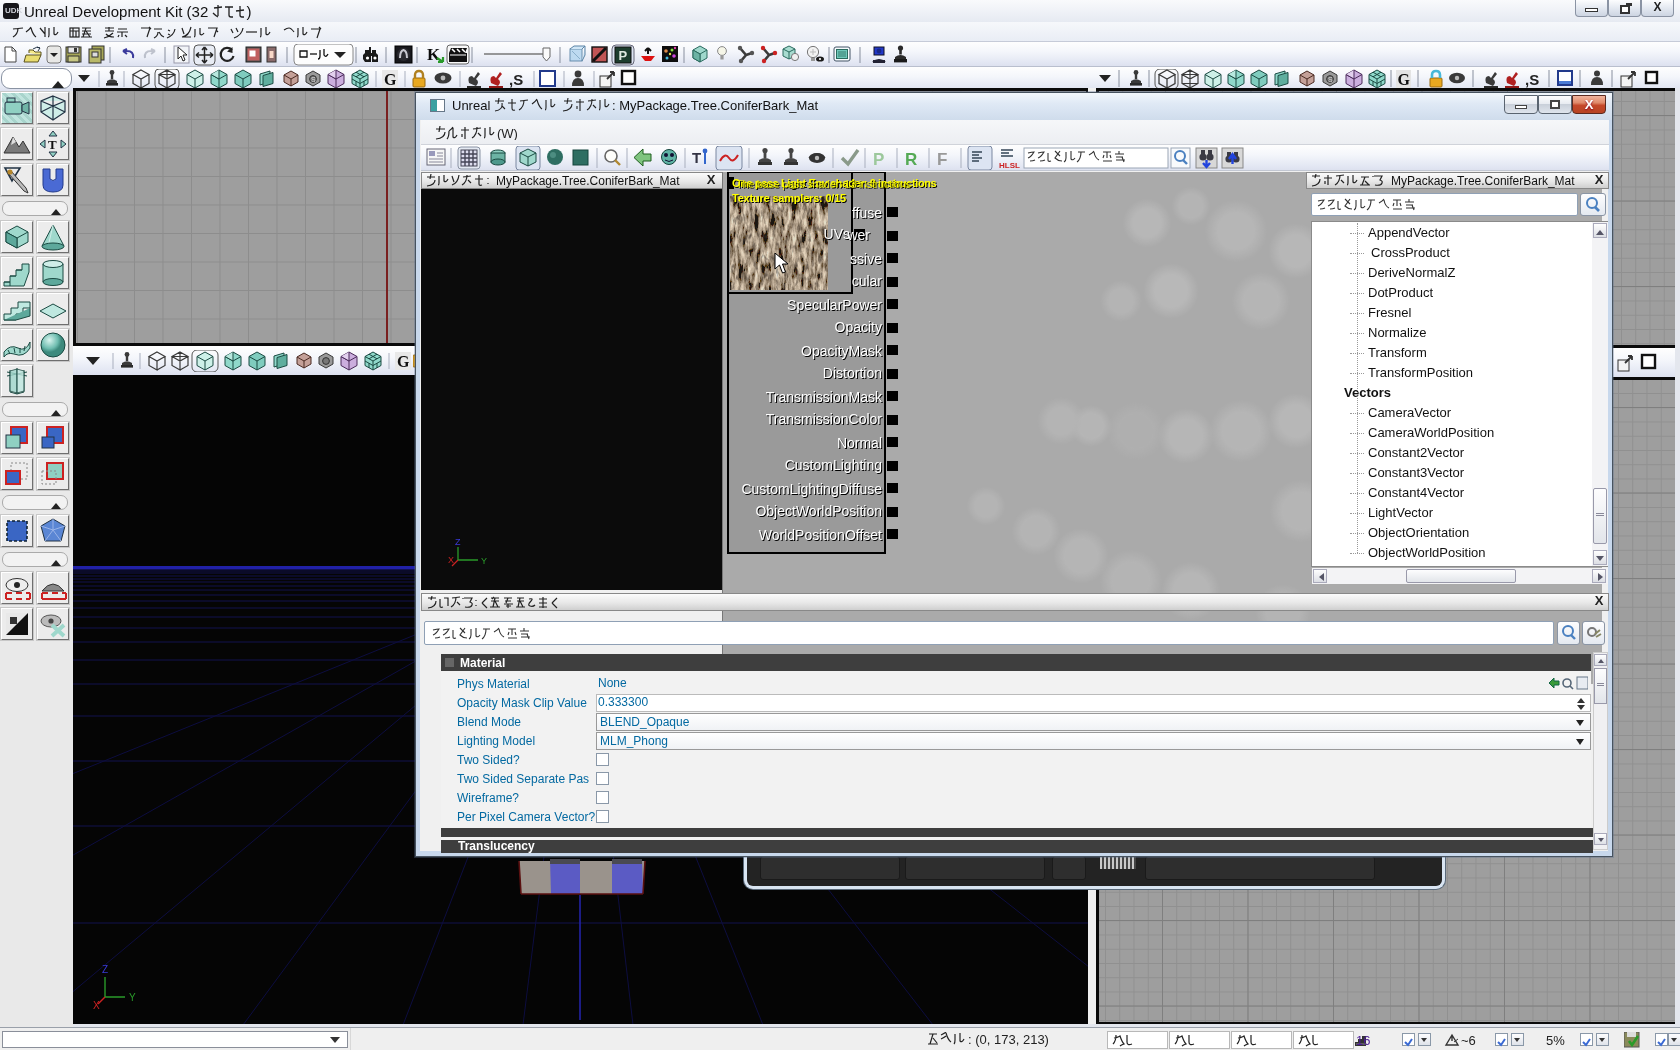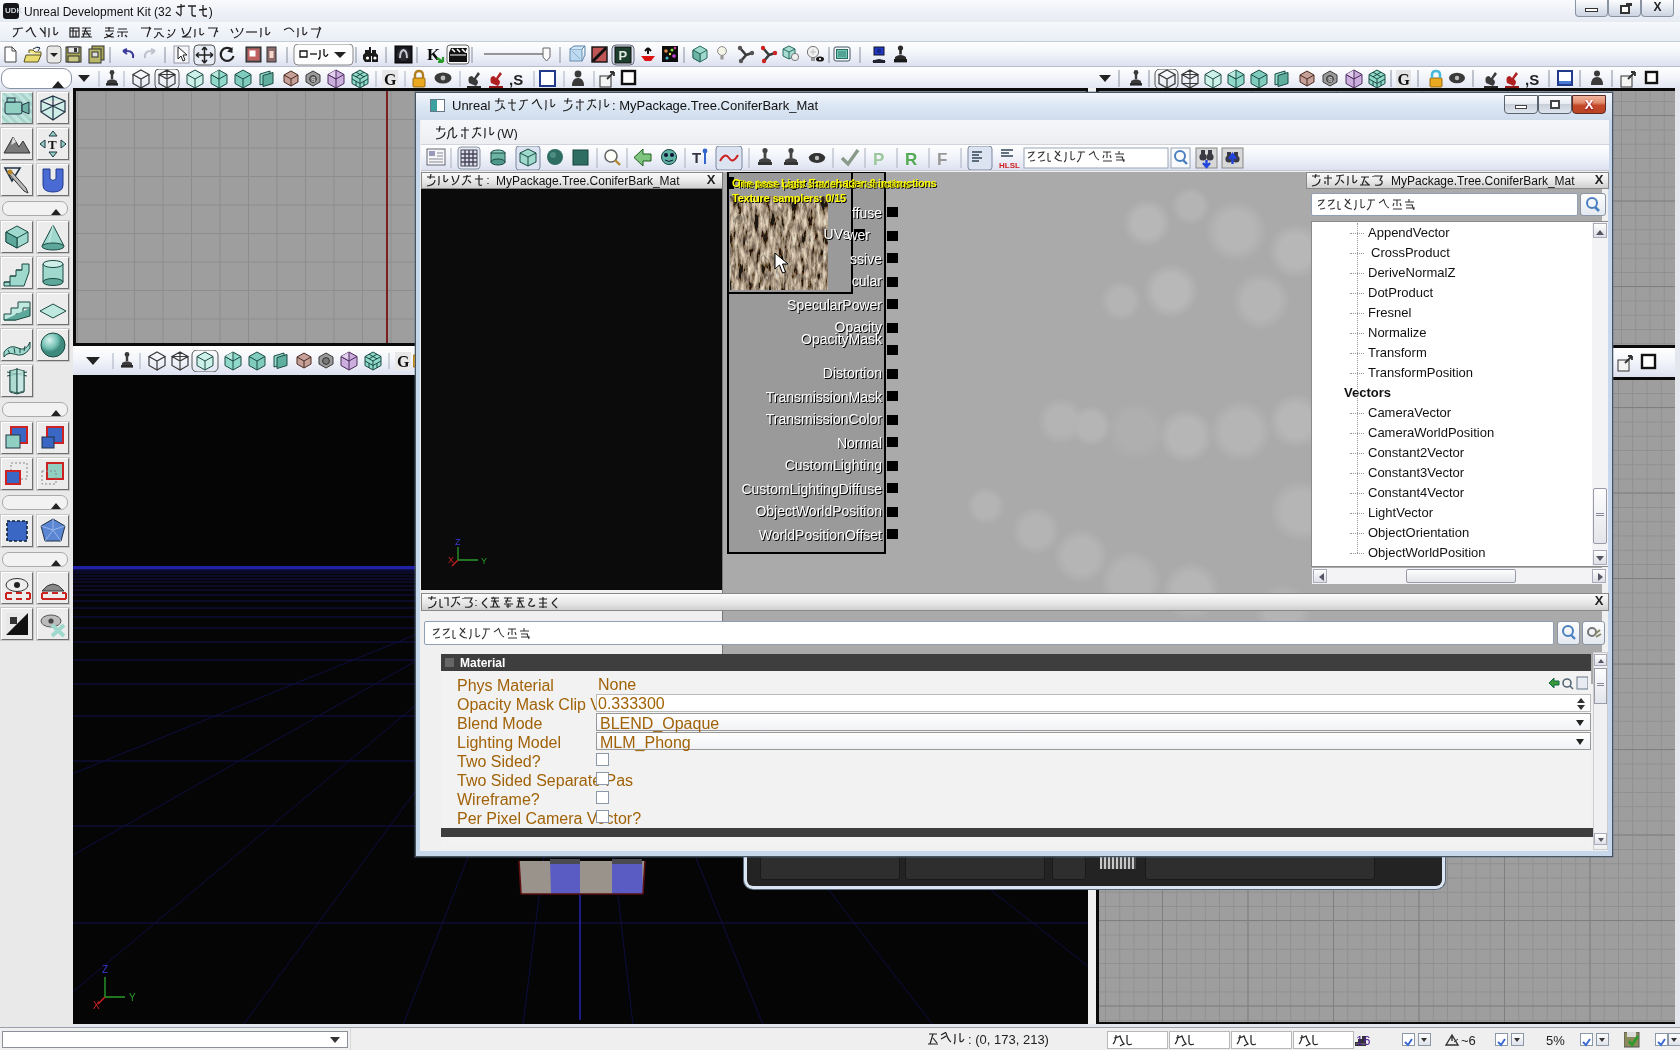--- a/index.html
+++ b/index.html
@@ -5,32 +5,32 @@
 body{font-family:"Liberation Sans",sans-serif;background:#e9ebf1}
 #root{position:relative;width:1680px;height:1050px;overflow:hidden}
 .abs{position:absolute}
 .tbgrad{background:linear-gradient(180deg,#fefefe 0%,#f4f6fb 40%,#e3e7f3 85%,#dde1ef 100%)}
 .vpgrid1{background-color:#9e9e9e;background-image:linear-gradient(#8d8d8d 1px,transparent 1px),linear-gradient(90deg,#8d8d8d 1px,transparent 1px);background-size:28.5px 28.5px}
 .vpgrid2{background-color:#9e9e9e;background-image:linear-gradient(#7f7f7f 1px,transparent 1px),linear-gradient(90deg,#7f7f7f 1px,transparent 1px),linear-gradient(#909090 1px,transparent 1px),linear-gradient(90deg,#909090 1px,transparent 1px);background-size:85.5px 85.5px,85.5px 85.5px,14.25px 14.25px,14.25px 14.25px}
 .btn3d{background:#ececec;border:1px solid;border-color:#ffffff #6f6f6f #6f6f6f #ffffff;box-shadow:0 0 0 1px #c8c8c8}
 .phdr{background:linear-gradient(180deg,#fbfbfb,#e8e8e8 55%,#cfcfcf);border:1px solid #888;color:#111;font-size:12px;line-height:15px}
 .searchbox{background:#fff;border:1px solid #8fa0b5;border-radius:2px}
 .cat{background:#3e3e3e;color:#fff;font-weight:bold;font-size:12px}
-.proplbl{font-size:16px;color:#a16207}
+.proplbl{font-size:12px;color:#0369a1}
 .nodelbl{position:absolute;right:0;color:#fff;font-size:14px;white-space:nowrap;text-shadow:1px 1px 0 #000}
 .pin{position:absolute;width:11px;height:10px;background:#000}
 .titletxt{font-size:14px;color:#111}
 .itm{height:20px;font-size:13px;color:#111;white-space:nowrap}
 </style></head><body>
 <div id="root">
 
 <div class="abs" style="left:0;top:0;width:1680px;height:22px;background:linear-gradient(180deg,#f9fafc,#e6eaf2)"></div>
 <div class="abs" style="left:3px;top:3px;width:16px;height:16px;background:#16161a;border-radius:3px"></div>
 <div class="abs" style="left:5px;top:6px;width:12px;height:10px;color:#cfd2da;font-size:8px;font-weight:bold;line-height:10px">UDK</div>
-<div class="abs titletxt" style="left:24px;top:3px;height:18px;line-height:18px;font-size:12px">Unreal Development Kit (32 <svg width="34" height="14" viewBox="0 0 34 14" style="vertical-align:-2px">
+<div class="abs titletxt" style="left:24px;top:3px;height:18px;line-height:18px;font-size:15px">Unreal Development Kit (32 <svg width="34" height="14" viewBox="0 0 34 14" style="vertical-align:-2px">
         <g stroke="#222" stroke-width="1.3" fill="none">
           <path d="M2 3 L10 2 M6 0 L6 11 M1 8 Q4 11 6 12"></path>
           <path d="M13 2 L21 2 M17 2 L17 10 Q17 12 19 12 L21 12"></path>
           <path d="M24 6 L32 5 M28 1 L28 10 Q28 12 30 12 L32 12"></path>
         </g>
       </svg>)</div>
 
 <div class="abs" style="left:1575px;top:0;width:99px;height:17px;display:flex">
  <div style="width:33px;border:1px solid #8a93a3;border-top:none;border-radius:0 0 4px 4px;background:linear-gradient(180deg,#fcfdfe,#dfe5ee 60%,#cdd5e2);margin-right:0">
         <div style="width:13px;height:4px;border:1px solid #333;background:#fff;margin:8px auto 0"></div>
@@ -1066,21 +1066,21 @@
  <div class="nodelbl" style="right:742px;top:134px">wer</div>
  <div class="pin" style="left:471px;top:138px"></div>
  <div class="nodelbl" style="right:730px;top:158px">ssive</div>
  <div class="pin" style="left:471px;top:160px"></div>
  <div class="nodelbl" style="right:730px;top:180px">cular</div>
  <div class="pin" style="left:471px;top:184px"></div>
  <div class="nodelbl" style="right:730px;top:204px">SpecularPower</div>
  <div class="pin" style="left:471px;top:206px"></div>
  <div class="nodelbl" style="right:730px;top:226px">Opacity</div>
  <div class="pin" style="left:471px;top:230px"></div>
- <div class="nodelbl" style="right:730px;top:238px">OpacityMask</div>
+ <div class="nodelbl" style="right:730px;top:250px">OpacityMask</div>
  <div class="pin" style="left:471px;top:252px"></div>
  <div class="nodelbl" style="right:730px;top:272px">Distortion</div>
  <div class="pin" style="left:471px;top:276px"></div>
  <div class="nodelbl" style="right:730px;top:296px">TransmissionMask</div>
  <div class="pin" style="left:471px;top:298px"></div>
  <div class="nodelbl" style="right:730px;top:318px">TransmissionColor</div>
  <div class="pin" style="left:471px;top:322px"></div>
  <div class="nodelbl" style="right:730px;top:342px">Normal</div>
  <div class="pin" style="left:471px;top:344px"></div>
  <div class="nodelbl" style="right:730px;top:364px">CustomLighting</div>
@@ -1252,13 +1252,14 @@
       <div style="width:0;height:0;border:3.5px solid transparent;border-bottom:4.5px solid #556;margin:1px auto 0"></div>
     </div>
  <div class="abs" style="left:1178px;top:575px;width:13px;height:36px;background:linear-gradient(180deg,#fdfdfe,#e2e5ea);border:1px solid #99a">
       <div style="margin:14px auto 0;width:7px;border-top:1px solid #889;border-bottom:1px solid #889;height:3px"></div>
     </div>
  <div class="abs" style="left:1178px;top:740px;width:13px;height:12px;background:linear-gradient(180deg,#fff,#dde0e6);border:1px solid #aab">
       <div style="width:0;height:0;border:3.5px solid transparent;border-top:4.5px solid #556;margin:4px auto 0"></div>
     </div>
 
  <div class="abs" style="left:25px;top:735px;width:1152px;height:9px;background:#3e3e3e"></div>
+ <div class="abs cat" style="left:25px;top:747px;width:1152px;height:13px;line-height:13px;overflow:hidden"><span style="margin-left:17px">Translucency</span></div>
 </div>
 
 </body></html>

